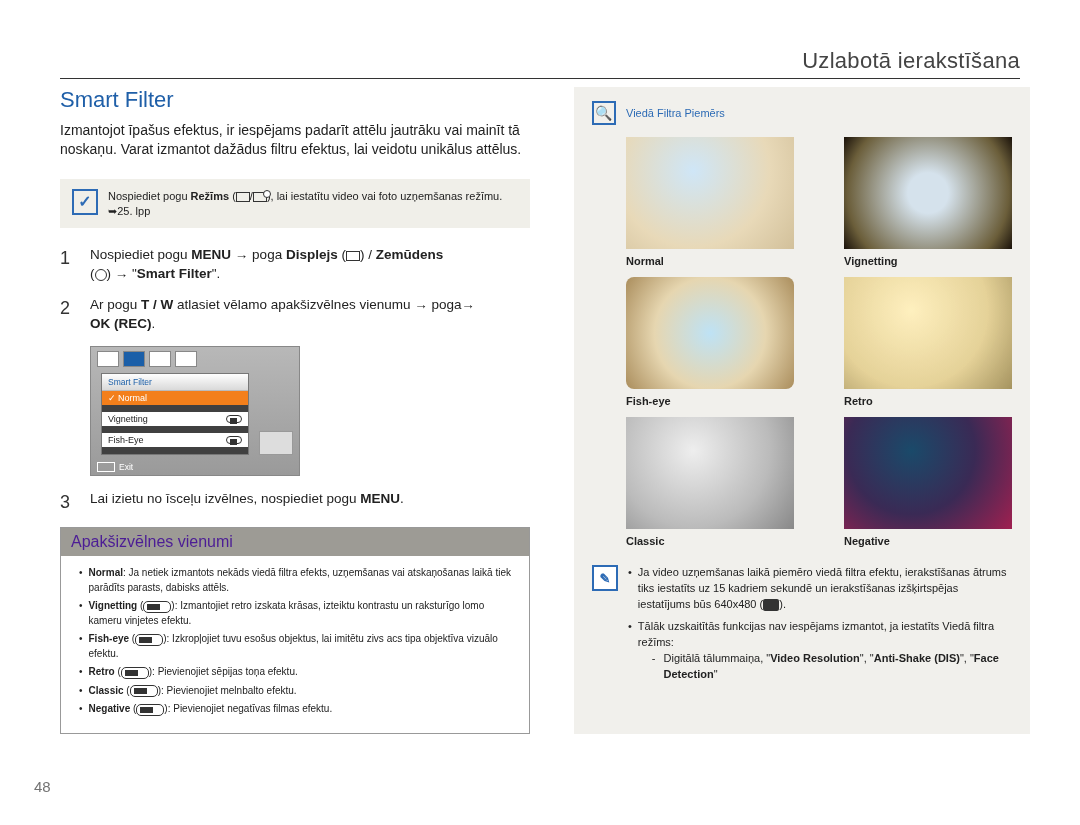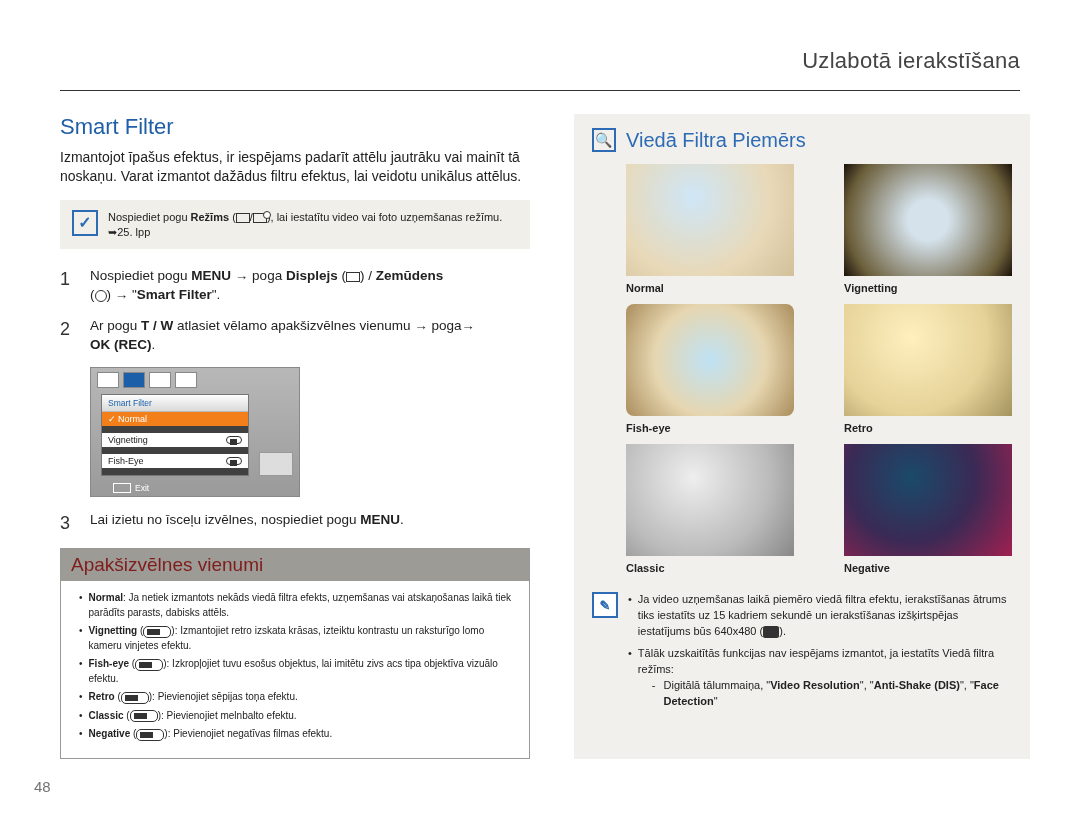--- a/index.html
+++ b/index.html
@@ -1,56 +1,56 @@
 <!DOCTYPE html>
 <html><head>
 <meta charset="utf-8">
 <style>
 * { margin: 0; padding: 0; box-sizing: border-box; }
 body { font-family: Arial, Helvetica, sans-serif; background: #fff; width: 1080px; height: 825px; overflow: hidden; color: #222; font-size: 13px; }
 .page { padding: 48px 60px 0 60px; }
-.header { border-bottom: 1px solid #333; padding-bottom: 16px; margin-bottom: 23px; text-align: right; }
+.header { border-bottom: 1px solid #333; padding-bottom: 4px; margin-bottom: 8px; text-align: right; }
 .header h1 { font-size: 22px; font-weight: normal; color: #444; letter-spacing: 0.3px; }
 .columns { display: flex; gap: 44px; }
 .col-left { flex: 0 0 470px; }
 .col-right { flex: 1; background: #f1f0ec; padding: 14px 18px 14px 18px; }
 .section-title { color: #1f5fa8; font-size: 22px; font-weight: normal; margin-bottom: 8px; }
-.intro { font-size: 14px; line-height: 1.35; margin-bottom: 14px; }
+.intro { font-size: 14px; line-height: 1.35; margin-bottom: 20px; }
 .note-box { background: #f0efe9; padding: 10px 10px 10px 12px; display: flex; align-items: flex-start; gap: 10px; margin-bottom: 18px; }
 .note-icon-box { width: 26px; height: 26px; border: 2px solid #2d6bb5; display: flex; align-items: center; justify-content: center; flex-shrink: 0; }
 .note-icon-box .check { color: #2d6bb5; font-size: 16px; font-weight: bold; }
 .note-text { font-size: 11px; line-height: 1.35; }
 .steps .step { display: flex; gap: 12px; margin-bottom: 12px; font-size: 13.5px; line-height: 1.4; }
 .steps .num { font-size: 18px; color: #333; width: 18px; flex-shrink: 0; font-weight: normal; }
 .steps .body { flex: 1; }
 .mode-icon { display: inline-block; width: 14px; height: 10px; border: 1px solid #333; vertical-align: middle; position: relative; }
 .mode-icon.dual::after { content:""; position:absolute; right:-5px; top:-3px; width:6px; height:6px; border:1px solid #333; border-radius:50%; background:#fff;}
 .cam-screen { width: 210px; border: 1px solid #888; margin: 8px 0 14px 30px; background: linear-gradient(180deg,#b8b8b8,#9a9a9a); font-size: 9px; }
 .cam-top { display:flex; gap:4px; padding:4px 6px; }
 .cam-tab { width:22px; height:16px; background:#fff; border:1px solid #888; }
 .cam-tab.active { background:#1b5fa8; }
 .cam-panel { background:#fff; margin:2px 10px 4px 10px; border:1px solid #777; }
 .cam-head { background: linear-gradient(#fefefe,#d9d9d9); padding:3px 6px; color:#1b5fa8; border-bottom:1px solid #bbb; font-size:8.5px; }
 .cam-row { padding:2px 6px; border-bottom:7px solid #404040; background:#fff; display:flex; justify-content:space-between; align-items:center;}
 .cam-row.sel { background:#f37f1b; color:#fff; }
 .cam-side { width:34px; height:24px; background:#ddd; border:1px solid #999; margin:4px 6px 4px auto; }
-.cam-foot { padding:3px 22px; display:flex; align-items:center; gap:4px; color:#fff; font-size:8.5px;}
+.cam-foot { padding:3px 6px; display:flex; align-items:center; gap:4px; color:#fff; font-size:8.5px;}
 .cam-foot-box { width:18px; height:10px; border:1px solid #fff; }
 .submenu-box { border:1px solid #999; }
-.submenu-head { background:#9d9b95; color:#7f1d1d; padding:5px 10px; font-size:19px; font-weight: normal; }
+.submenu-head { background:#9d9b95; color:#4c1d95; padding:5px 10px; font-size:16px; font-weight: normal; }
 .submenu-body { padding:10px 14px 12px 18px; font-size:10px; line-height:1.45; }
 .submenu-body ul { list-style: none; }
 .submenu-body li { display:flex; gap:6px; margin-bottom:4px; }
 .submenu-body li::before { content:"•"; }
 .pill { display:inline-block; width:28px; height:12px; border:1px solid #333; border-radius:5px; background:#fff; vertical-align:middle; position:relative; }
 .pill::after { content:""; position:absolute; left:3px; top:2px; width:50%; height:6px; background:#333; }
 
 .ex-title-row { display:flex; align-items:center; gap:10px; margin-bottom:12px; }
 .ex-icon { width:24px; height:24px; border:2px solid #2d6bb5; display:flex; align-items:center; justify-content:center; color:#2d6bb5; font-size:14px; }
-.ex-title { color:#2d6bb5; font-size:20px; }
+.ex-title { color:#2d6bb5; font-size:11px; }
 .grid { display:grid; grid-template-columns: 168px 168px; gap:10px 50px; margin-left: 34px; }
 .thumb { width:168px; }
 .thumb .img { width:168px; height:112px; }
 .thumb .lbl { font-size:11px; font-weight:bold; margin-top:6px; }
 .img.normal { background: radial-gradient(circle at 40% 30%, #cfe6f7, #e8d9b8 60%, #d2c09a); }
 .img.vignetting { background: radial-gradient(circle at 50% 50%, #d5e2ec 20%, #6b5e3a 80%, #1a120a 100%); }
 .img.fisheye { background: radial-gradient(circle at 50% 50%, #bee2f5, #e6d6b0 55%, #aa8d5c 100%); border-radius:8px; }
 .img.retro { background: radial-gradient(circle at 40% 30%, #e3e0b5, #d1c486 60%, #9a8a4b); filter:sepia(40%); }
 .img.classic { background: radial-gradient(circle at 40% 30%, #eee, #bbb 60%, #888); }
 .img.negative { background: radial-gradient(circle at 40% 30%, #1a4a6a, #3a2a55 50%, #a02050); }

